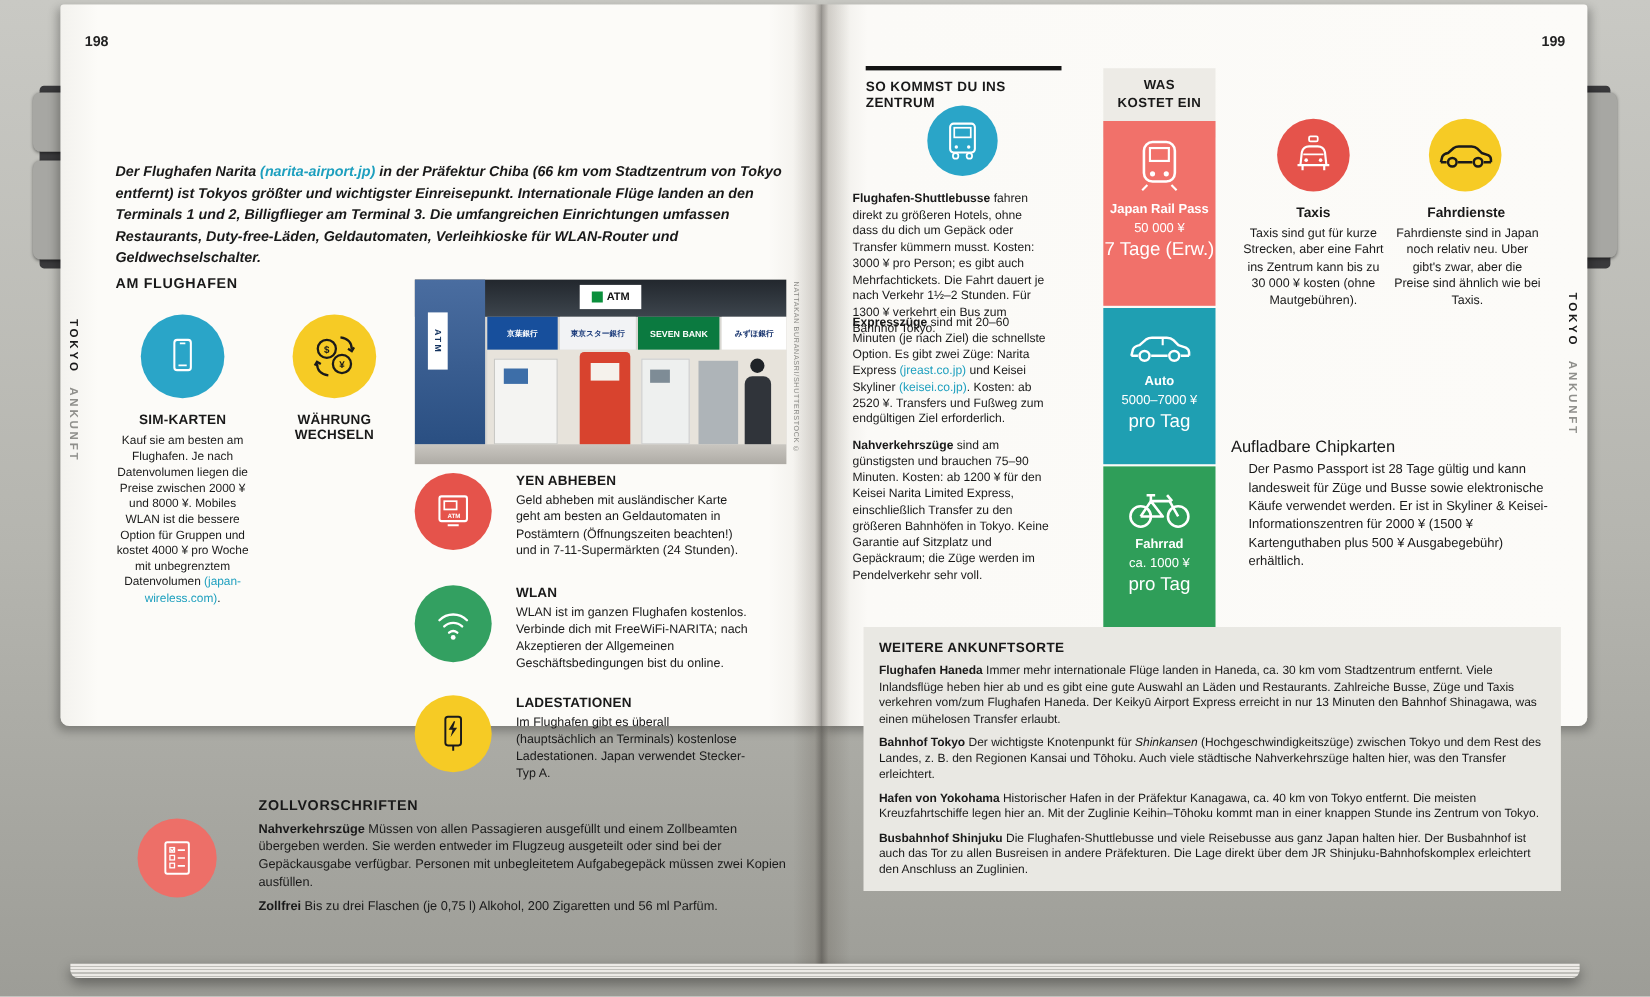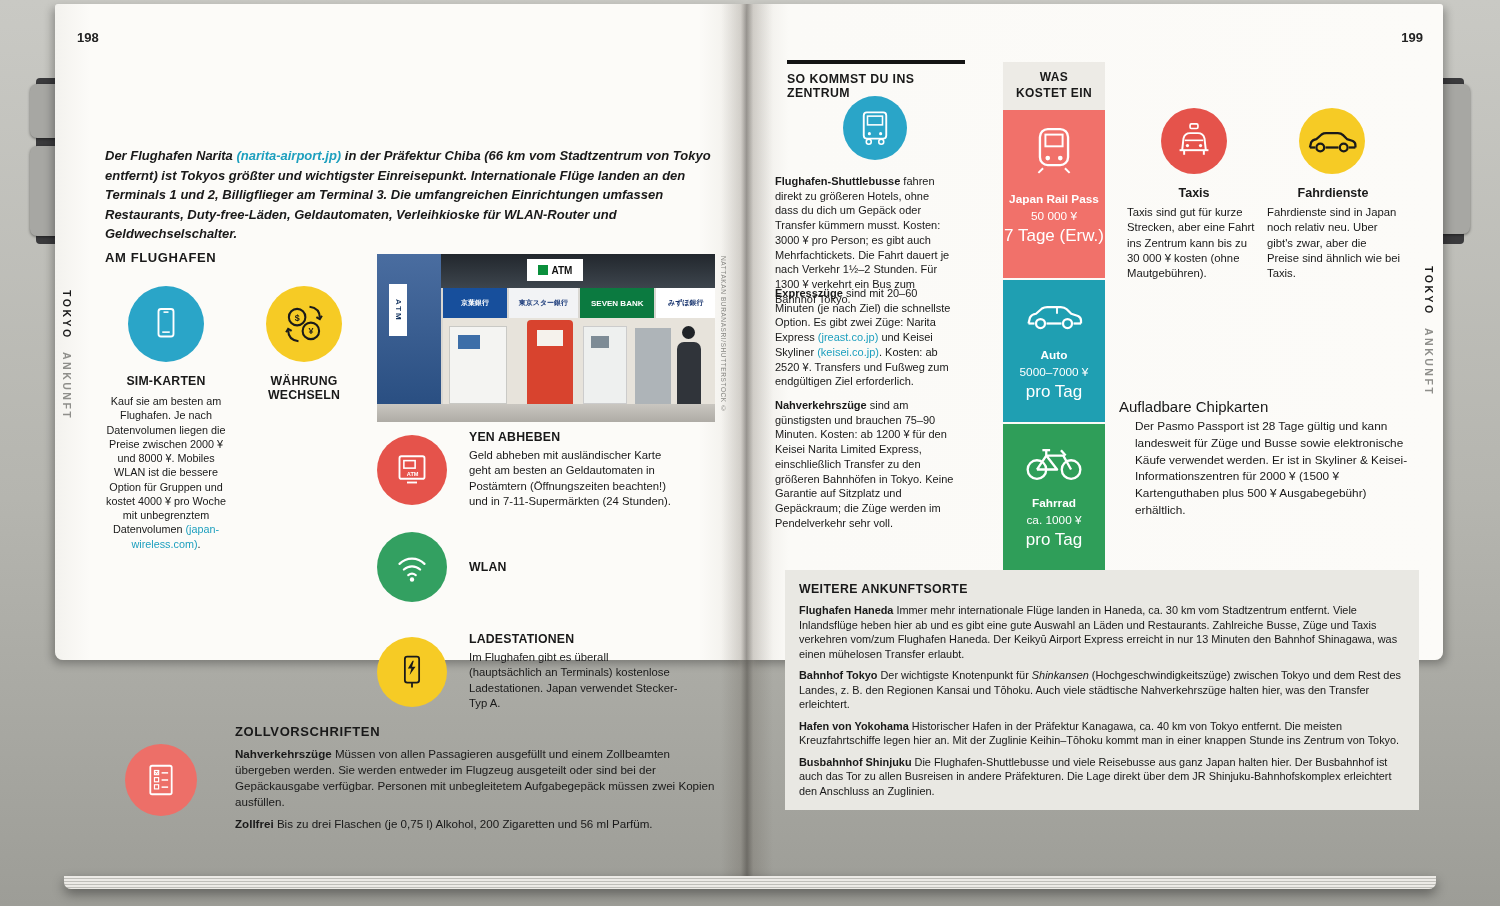--- a/index.html
+++ b/index.html
@@ -43,21 +43,21 @@
   .c-green{background:#33a061}.c-pink{background:#ed6f68}
 
   
   .banner{position:absolute;left:50px;top:62px;width:602px;border-top:6px solid #141414;border-bottom:6px solid #141414;
        display:flex;align-items:center;gap:24px;padding:9px 16px;box-sizing:border-box;background:#fdfcf9}
   .banner .title{font-size:13.5px;font-weight:bold;letter-spacing:2.6px;flex:1;text-align:center}
   .intro{position:absolute;left:50px;top:142px;width:612px;font-size:13px;line-height:1.5;font-weight:bold;font-style:italic}
   .col{position:absolute;text-align:center}
   .col .h-sm{margin-top:12px}
   .col .body-xs{margin-top:6px}
-  .inforow{position:absolute;left:322px;width:342px;display:flex;gap:22px;align-items:center}
+  .inforow{position:absolute;left:322px;width:342px;display:flex;gap:22px;align-items:flex-start}
   .rowtext{width:214px}
   .rowtext .body-s{margin-top:4px}
 
   
   .photo{position:absolute;left:322px;top:250px;width:338px;height:168px;overflow:hidden;background:#d9d7d2}
   .ph-ceiling{position:absolute;left:0;top:0;width:338px;height:34px;background:linear-gradient(180deg,#22272d,#3d454d)}
   .ph-sign-atm{position:absolute;left:150px;top:5px;width:56px;height:22px;background:#fff;display:flex;align-items:center;justify-content:center;gap:4px;font-size:10px;font-weight:bold;color:#111}
   .ph-greensq{width:10px;height:10px;background:#0a8f3c;display:inline-block}
   .ph-signs{position:absolute;left:66px;top:34px;width:272px;height:30px;display:flex;gap:2px}
   .ph-sign{display:flex;align-items:center;justify-content:center;font-size:7px;font-weight:bold;overflow:hidden}
@@ -89,26 +89,26 @@
   .customs-body p{margin:0}
 
   
   .zentrum-title{position:absolute;left:40px;top:56px;width:178px;border-top:4px solid #141414;padding-top:8px;
        font-size:12.3px;font-weight:bold;letter-spacing:.4px}
   .colpara{position:absolute;left:28px;width:180px;font-size:11px;line-height:1.34}
   .costcol{position:absolute;left:256px;width:102px;box-sizing:border-box;text-align:center}
   .cost-header{top:58px;background:#edebe6;font-size:12px;font-weight:bold;letter-spacing:.4px;
        padding:8px 10px;line-height:1.3}
   .costbox{color:#fff;display:flex;flex-direction:column;align-items:center}
-  .costbox .nm{font-weight:bold;font-size:11.8px;margin-top:10px}
+  .costbox .nm{font-weight:bold;font-size:11.8px;}
   .costbox .pr{font-size:11.8px;margin-top:3px}
   .costbox .un{font-size:17px;margin-top:3px}
   .b-rail{background:#f1716a}.b-auto{background:#1f9fb2}.b-bike{background:#2f9e59}
   .ccol-title{position:absolute;font-size:12.5px;font-weight:bold;text-align:center}
-  .ccol-body{position:absolute;font-size:11.3px;line-height:1.36;text-align:left}
+  .ccol-body{position:absolute;font-size:11.3px;line-height:1.36;text-align:center}
   .chip-title{position:absolute;left:372px;top:394px;font-size:15px;font-weight:normal}
   .chip-body{position:absolute;left:388px;top:414px;width:282px;font-size:11.8px;line-height:1.42}
   .graybox{position:absolute;left:38px;top:566px;width:634px;box-sizing:border-box;background:#e9e8e3;padding:12px 14px}
   .graybox .gb-title{font-size:12.3px;font-weight:bold;letter-spacing:.4px}
   .graybox p{margin:7px 0 0 0;font-size:10.9px;line-height:1.33}
   .it{font-style:italic}
 </style>
 </head>
 <body>
 
@@ -208,20 +208,21 @@
       <div class="circ c-green" style="width:70px;height:70px">
         <svg viewBox="0 0 64 64" width="40" height="40">
             <path d="M12 27 a28 28 0 0 1 40 0" fill="none" stroke="#fff" stroke-width="3.5" stroke-linecap="round"></path>
             <path d="M19 36 a19 19 0 0 1 26 0" fill="none" stroke="#fff" stroke-width="3.5" stroke-linecap="round"></path>
             <path d="M26 45 a10 10 0 0 1 12 0" fill="none" stroke="#fff" stroke-width="3.5" stroke-linecap="round"></path>
             <circle cx="32" cy="52" r="3.5" fill="#fff"></circle>
           </svg>
       </div>
       <div class="rowtext">
         <div class="h-sm">WLAN</div>
+        <div class="body-s">WLAN ist im ganzen Flughafen kostenlos. Verbinde dich mit FreeWiFi-NARITA; nach Akzeptieren der Allgemeinen Geschäftsbedingungen bist du online.</div>
       </div>
     </div>
 
     <div class="inforow" style="top:628px">
       <div class="circ c-yellow" style="width:70px;height:70px">
         <svg viewBox="0 0 64 64" width="38" height="38">
             <rect x="20" y="6" width="24" height="44" rx="4" fill="none" stroke="#1a1a1a" stroke-width="3"></rect>
             <path d="M33 13 l-8 13 h6 l-3 11 10 -14 h-6 l3 -10 z" fill="#1a1a1a"></path>
             <line x1="32" y1="50" x2="32" y2="58" stroke="#1a1a1a" stroke-width="3"></line>
           </svg>

